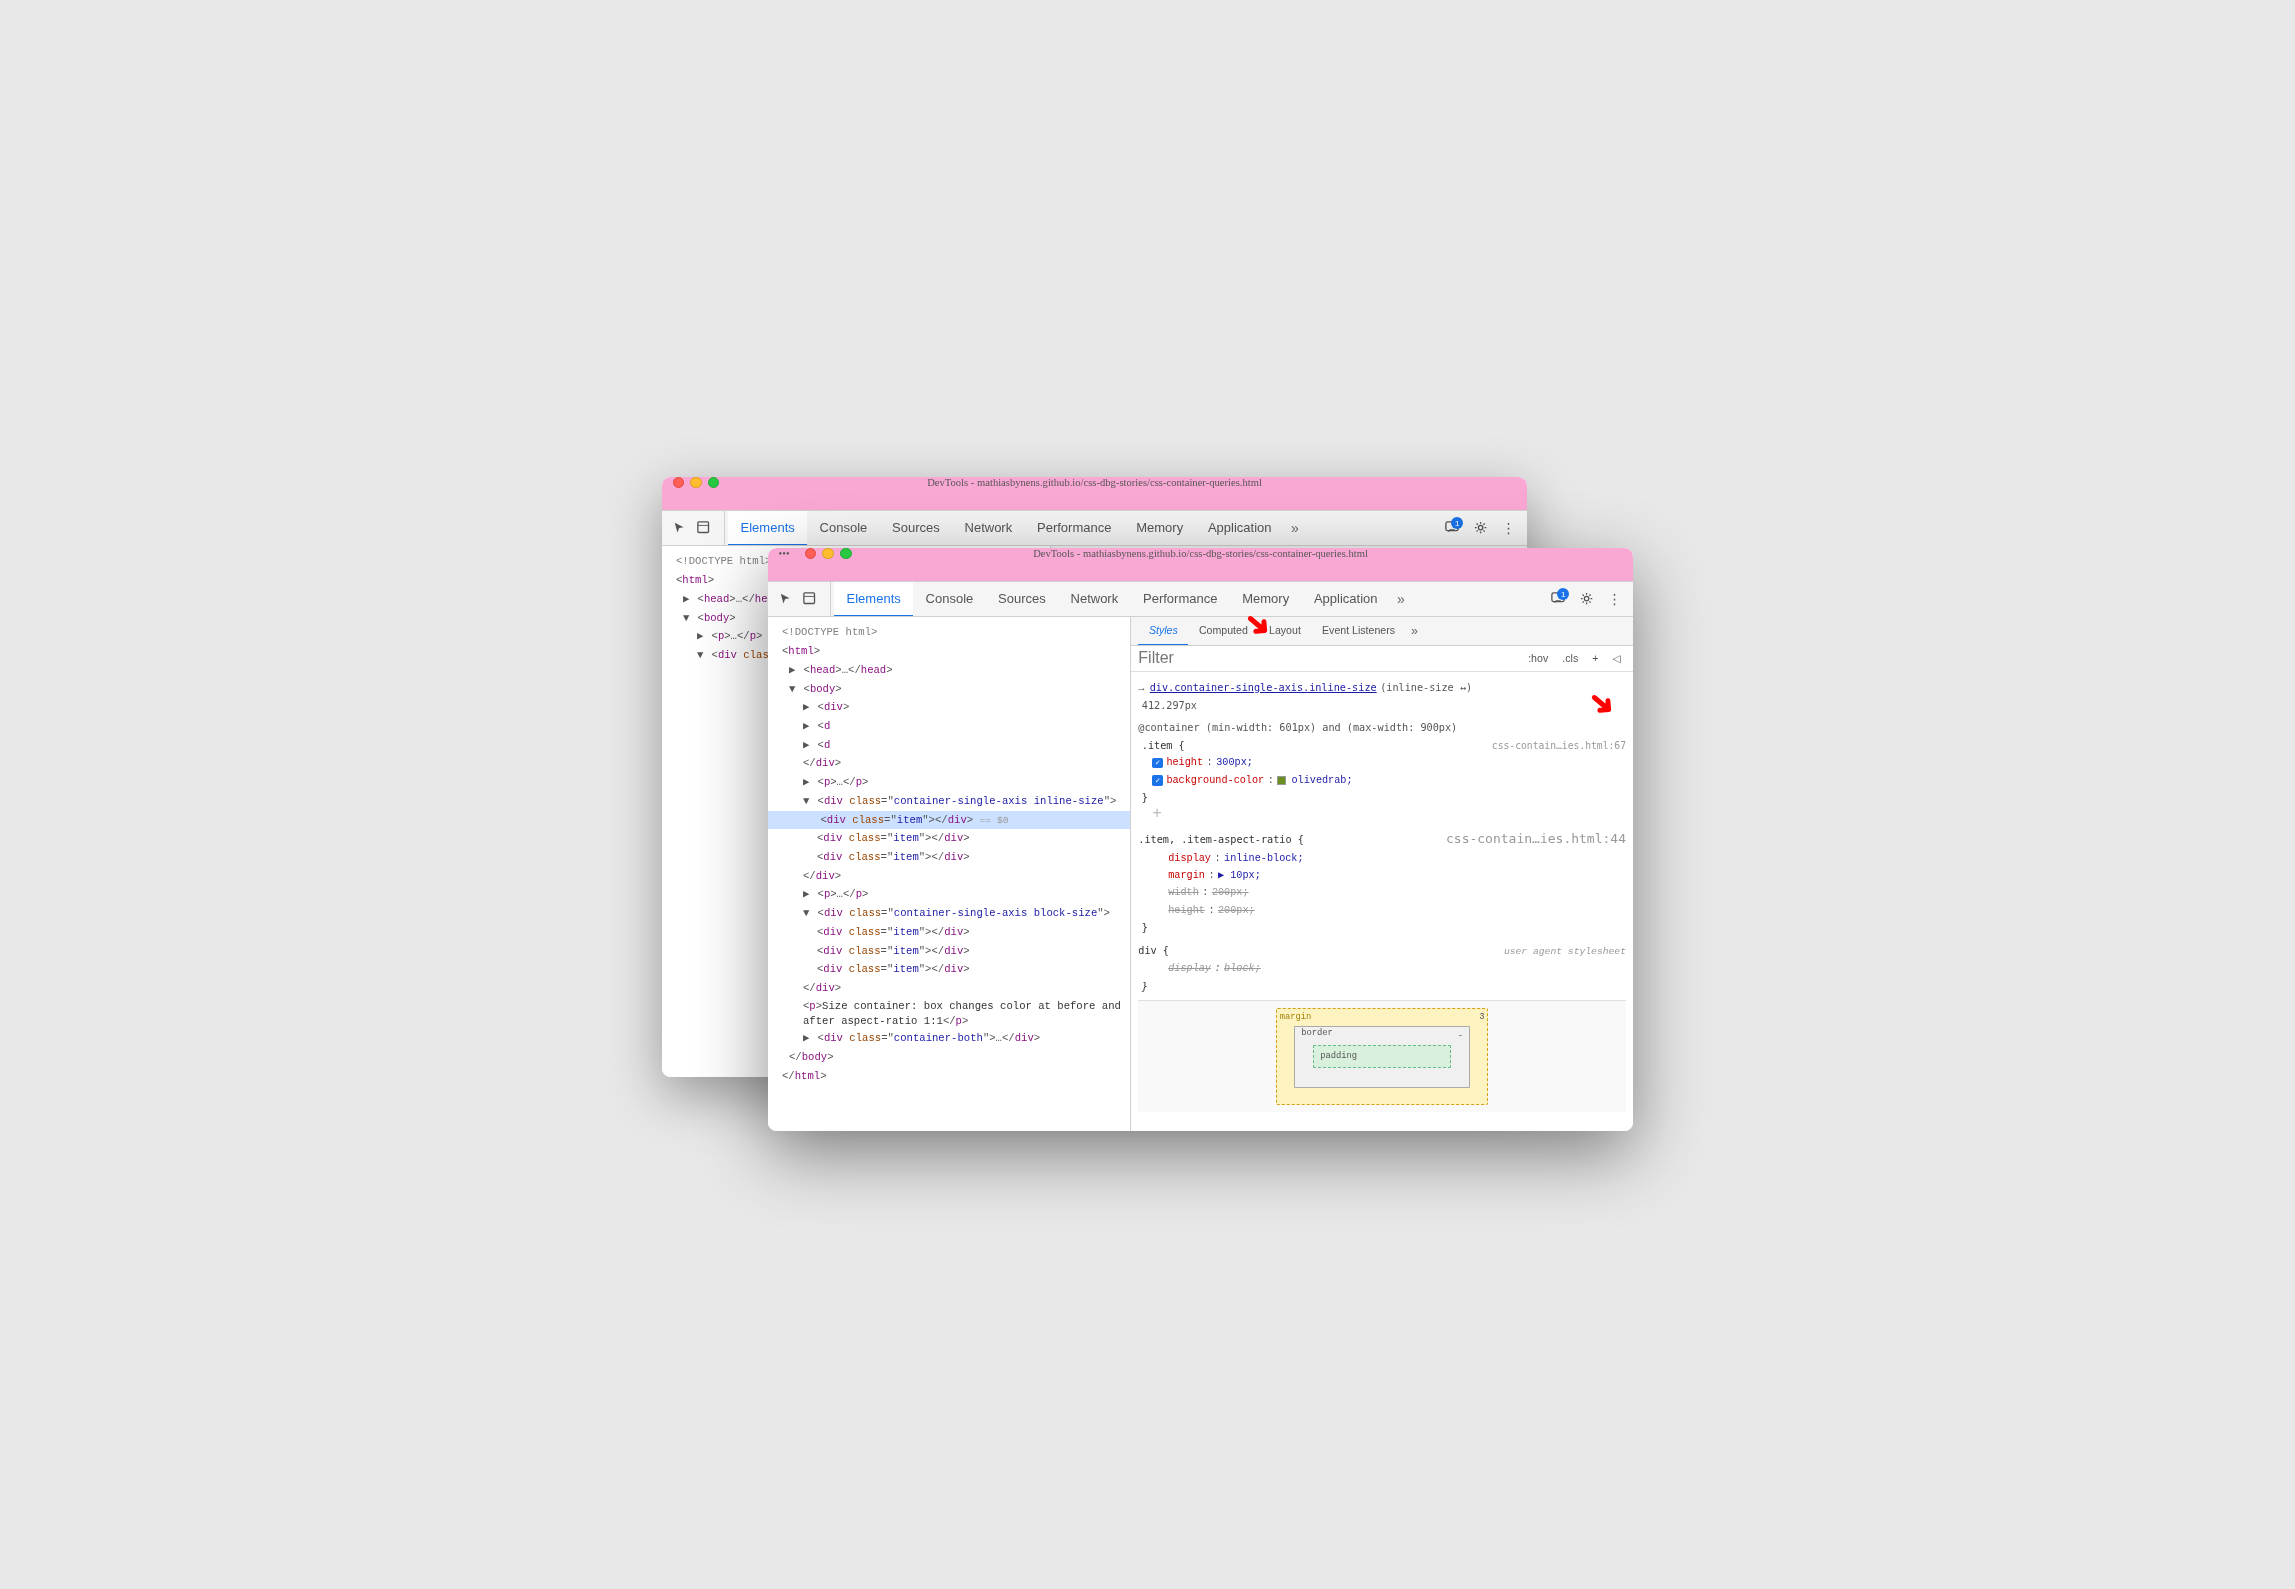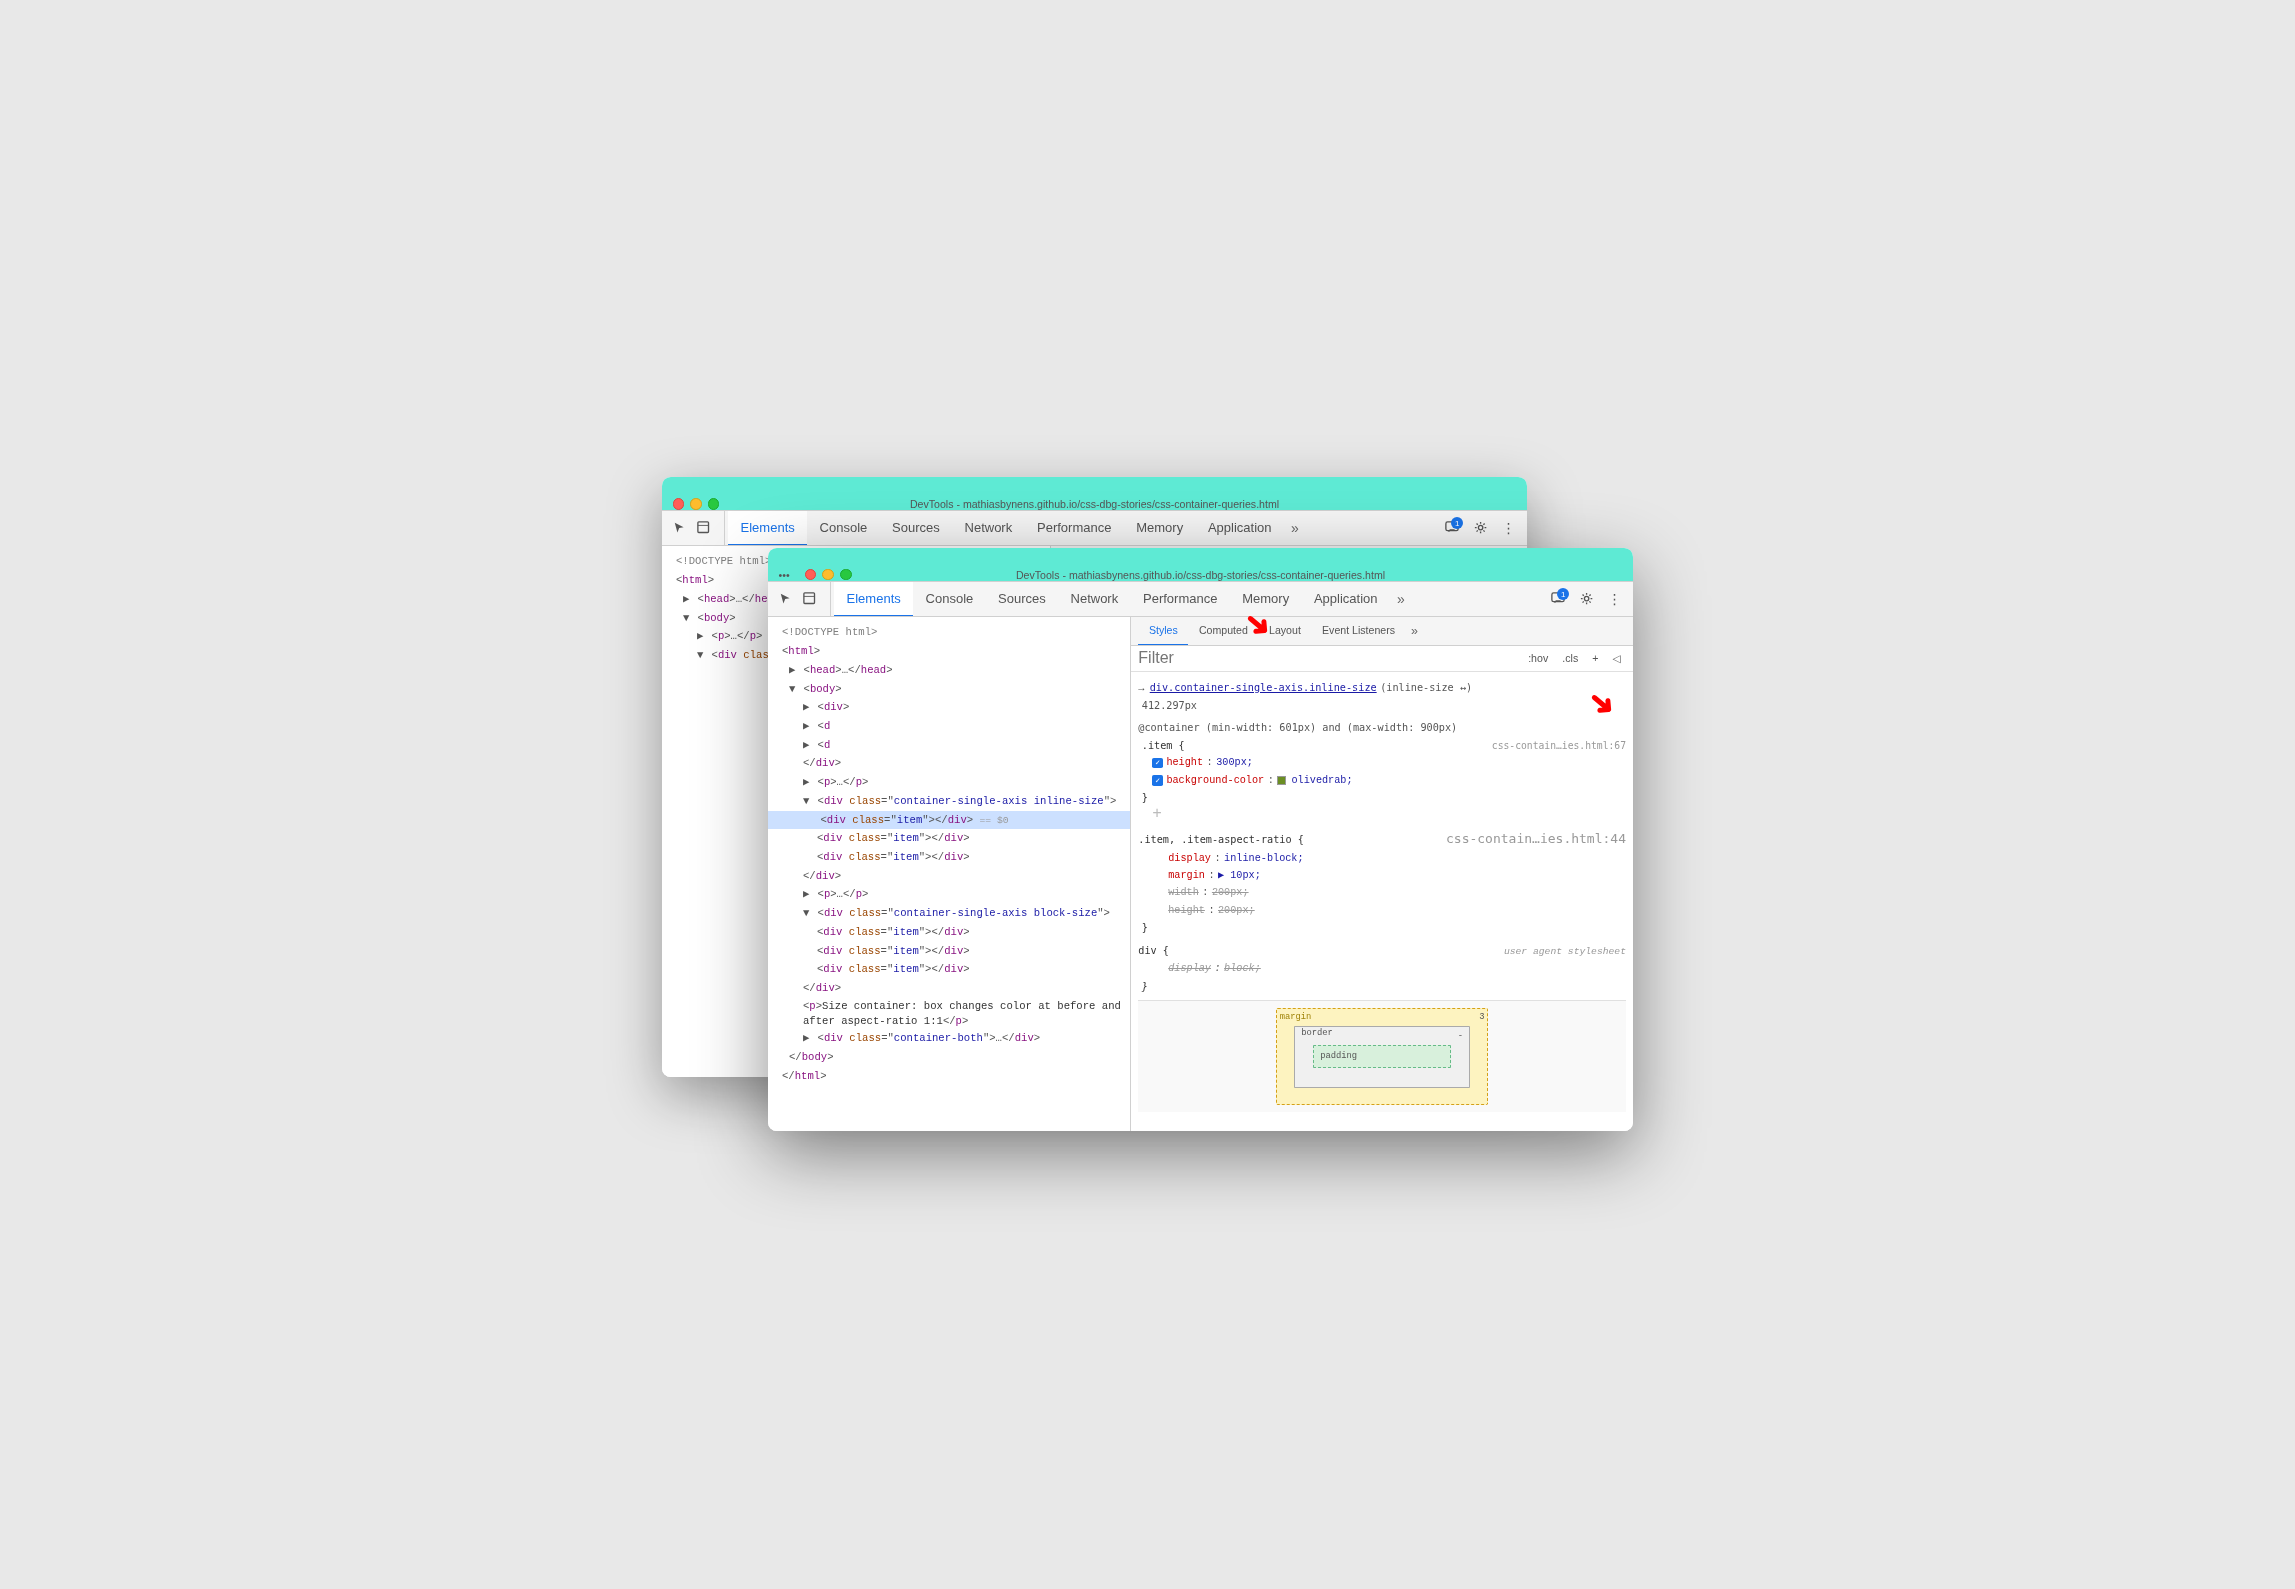--- a/index.html
+++ b/index.html
@@ -42,26 +42,27 @@
       height: 583px;
       background: #ffffff;
       border-radius: 8.8px;
       box-shadow: 0 22px 71px rgba(0,0,0,0.45);
       overflow: hidden;
     }
 
     
     .titlebar {
       height: 34px;
-      background: #5eead4;
+      background: #f9a8d4;
       border-bottom: 0.9px solid #d0d0d0;
       display: flex;
-      align-items: flex-end;
+      align-items: flex-start;
       padding: 0 10.6px;
       position: relative;
+      font-family: Liberation Serif, serif;
     }
 
     .titlebar-buttons {
       display: flex;
       gap: 6.2px;
       align-items: center;
     }
 
     .titlebar-btn {
       width: 11.5px;
@@ -233,20 +234,21 @@
     .styles-tab {
       padding: 7px 10.6px;
       font-size: 10.6px;
       color: #555;
       cursor: pointer;
       border-bottom: 1.8px solid transparent;
     }
     .styles-tab.active {
       color: #1a73e8;
       border-bottom: 1.8px solid #1a73e8;
+      font-style: italic;
     }
 
     .styles-tab-more {
       padding: 7px 5.3px;
       color: #666;
       cursor: pointer;
       font-size: 12.4px;
     }
 
     

